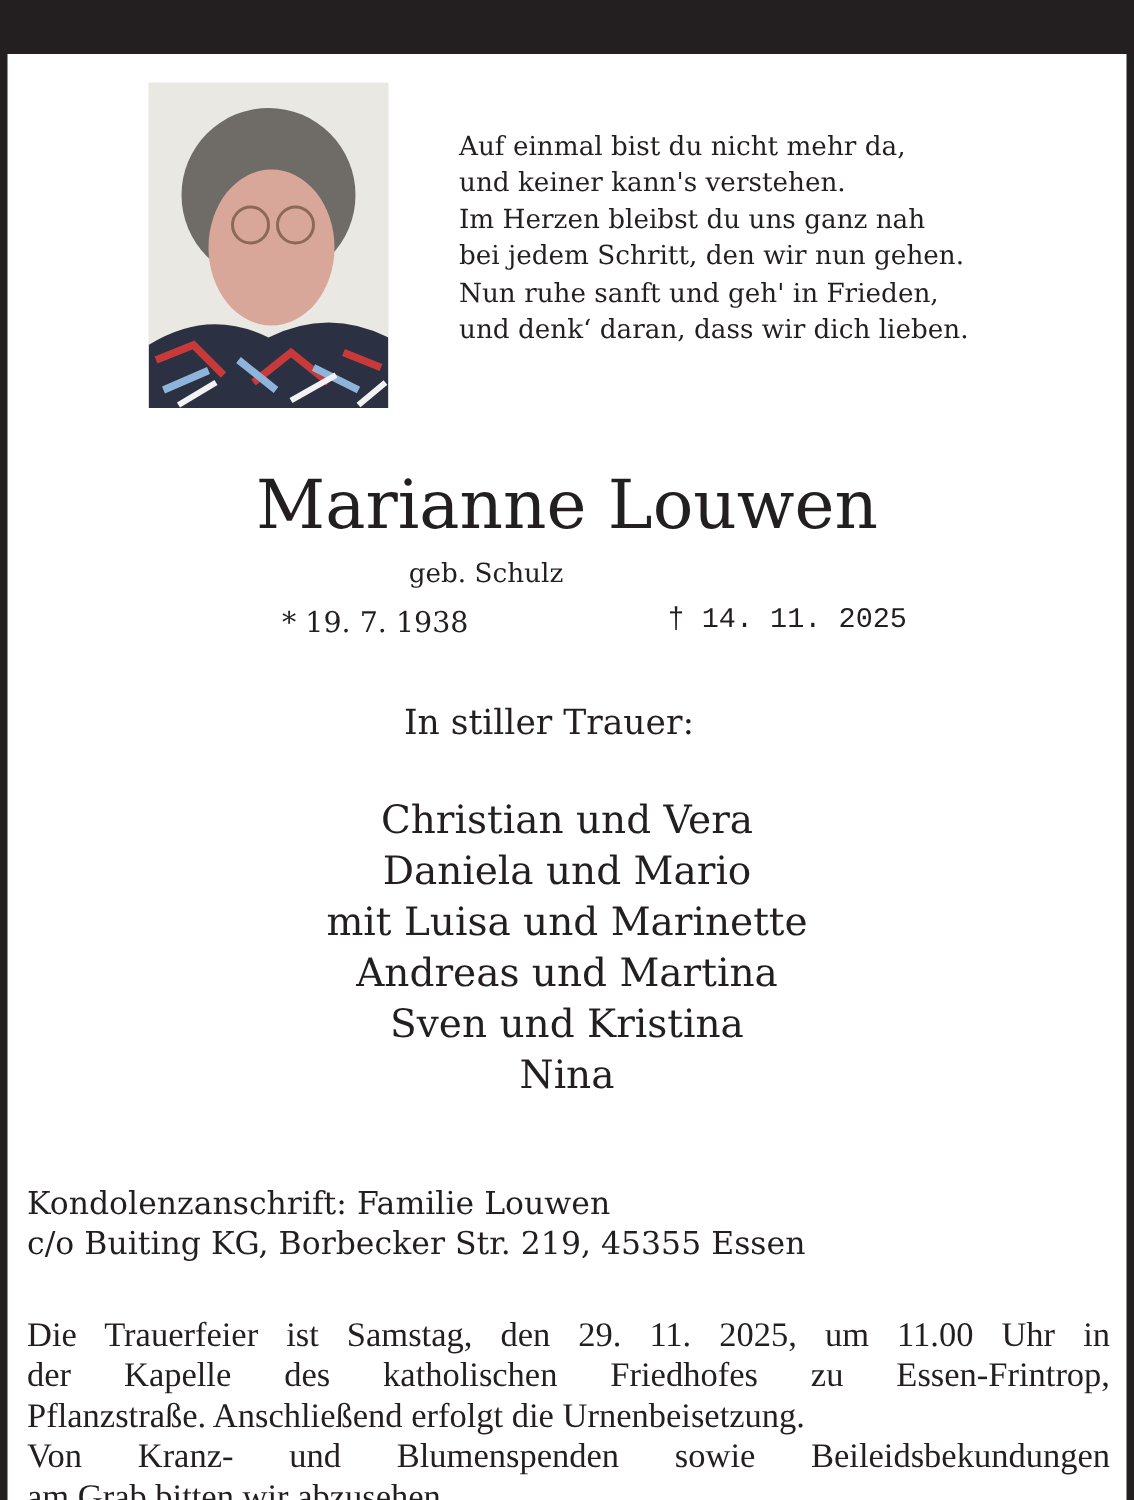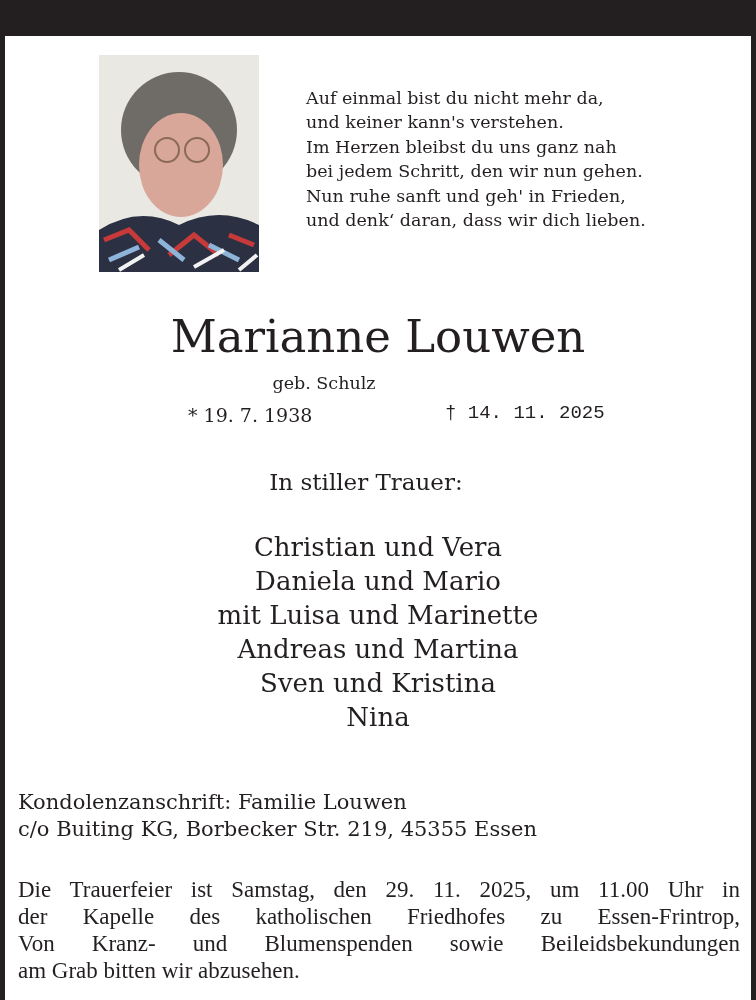--- a/index.html
+++ b/index.html
@@ -56,17 +56,18 @@
   </div>
 
   <div class="cond">
     <div>Kondolenzanschrift: Familie Louwen</div>
     <div>c/o Buiting KG, Borbecker Str. 219, 45355 Essen</div>
   </div>
 
   <div class="notice">
     <span class="j">Die Trauerfeier ist Samstag, den 29. 11. 2025, um 11.00 Uhr in</span>
     <span class="j">der Kapelle des katholischen Friedhofes zu Essen-Frintrop,</span>
+    <span>Pflanzstraße. Anschließend erfolgt die Urnenbeisetzung.</span>
     <span class="j">Von Kranz- und Blumenspenden sowie Beileidsbekundungen</span>
     <span>am Grab bitten wir abzusehen.</span>
   </div>
 
 </div>
 
 </body></html>

